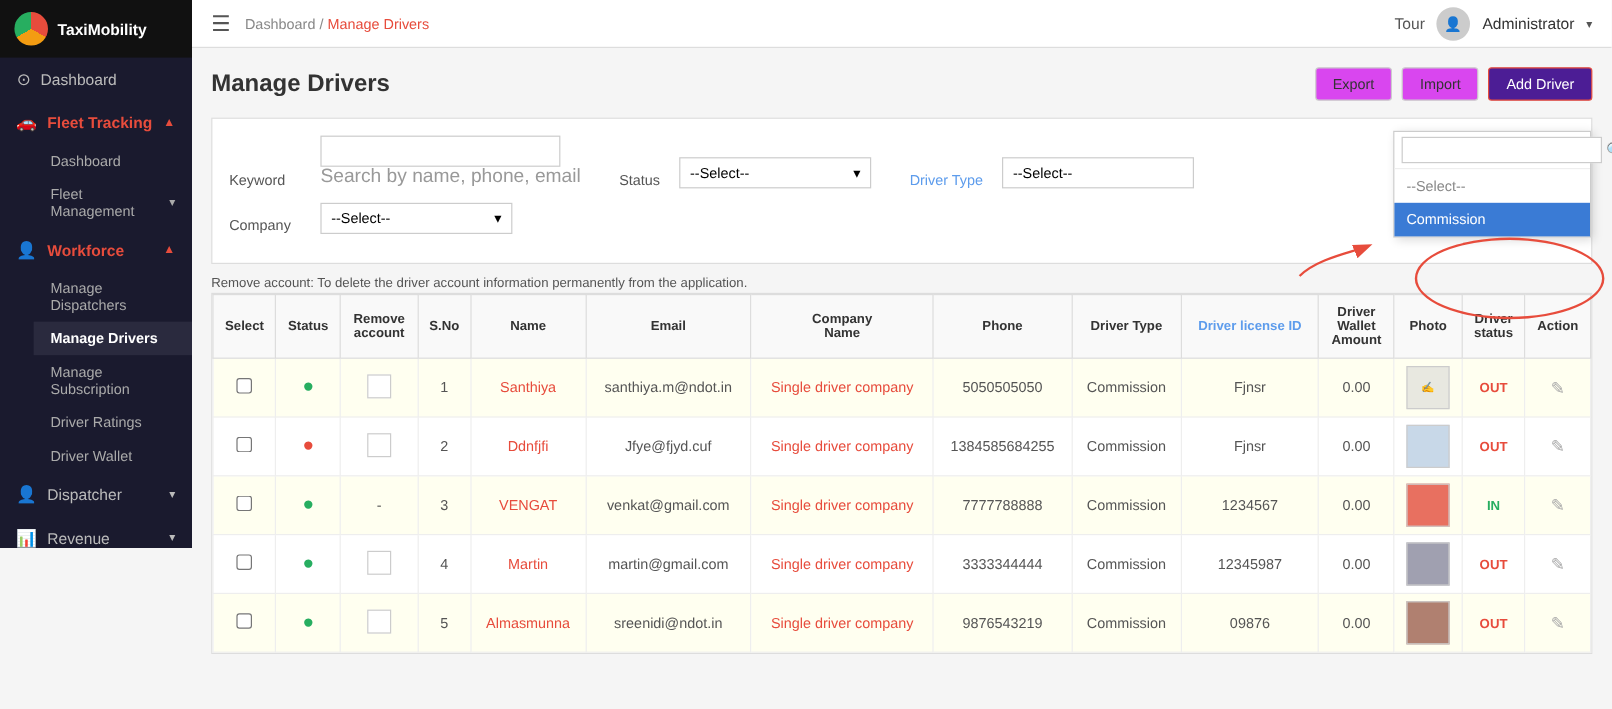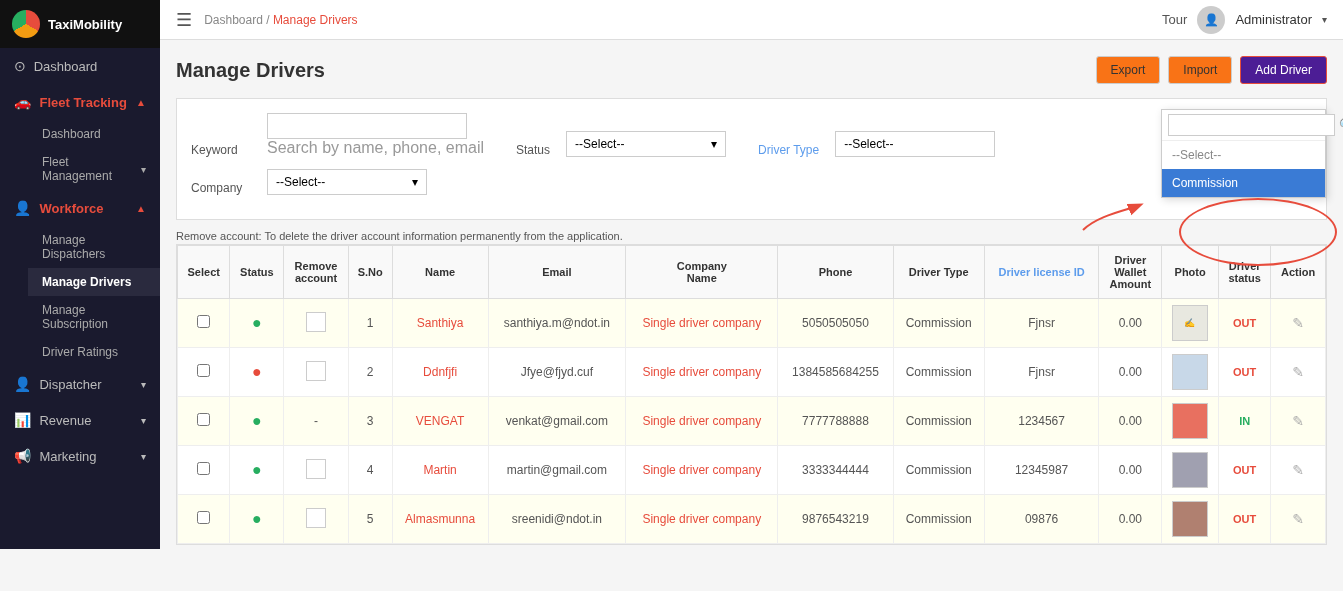--- a/index.html
+++ b/index.html
@@ -6,21 +6,21 @@
     body { font-family: Arial, sans-serif; font-size: 13px; background: #f5f5f5; display: flex; height: 591px; overflow: hidden; }
 
     
     .sidebar {
       width: 160px;
       background: #1a1a2e;
       color: #ccc;
       flex-shrink: 0;
       display: flex;
       flex-direction: column;
-      height: 549px;
+      height: 456px;
       overflow-y: auto;
     }
     .sidebar-logo {
       display: flex;
       align-items: center;
       padding: 10px 12px;
       background: #111;
       gap: 8px;
     }
     .logo-circle {
@@ -79,21 +79,21 @@
 
     
     .page-header {
       display: flex;
       align-items: center;
       justify-content: space-between;
       margin-bottom: 14px;
     }
     .page-title { font-size: 20px; color: #333; font-weight: bold; }
     .header-buttons { display: flex; gap: 8px; }
-    .btn { padding: 6px 14px; border: 1px solid #ccc; background: #f97316; cursor: pointer; font-size: 12px; border-radius: 3px; color: #333; }
+    .btn { padding: 6px 14px; border: 1px solid #ccc; background: #d946ef; cursor: pointer; font-size: 12px; border-radius: 3px; color: #333; }
     .btn-primary { background: #4c1d95; color: white; border-color: #e74c3c; }
 
     
     .filter-box {
       background: white;
       border: 1px solid #ddd;
       padding: 14px;
       margin-bottom: 10px;
     }
     .filter-row { display: flex; align-items: flex-end; gap: 16px; margin-bottom: 10px; }
@@ -223,20 +223,23 @@
       <span>Manage Dispatchers</span>
     </div>
     <div class="sidebar-item selected active-sub">
       <span>Manage Drivers</span>
     </div>
     <div class="sidebar-item">
       <span>Manage Subscription</span>
     </div>
     <div class="sidebar-item">
       <span>Driver Ratings</span>
+    </div>
+    <div class="sidebar-item">
+      <span>Driver Wallet</span>
     </div>
   </div>
 
   <div class="sidebar-item">
     <span class="icon nav-icon">👤</span>
     <span>Dispatcher</span>
     <span class="chevron">▾</span>
   </div>
 
   <div class="sidebar-item">

